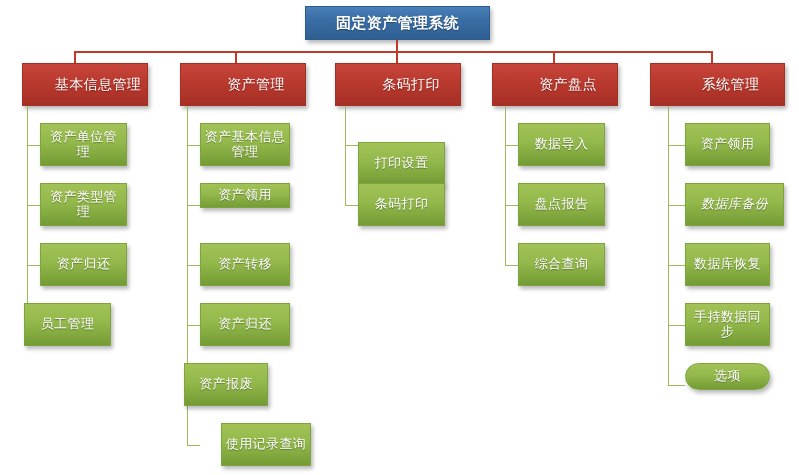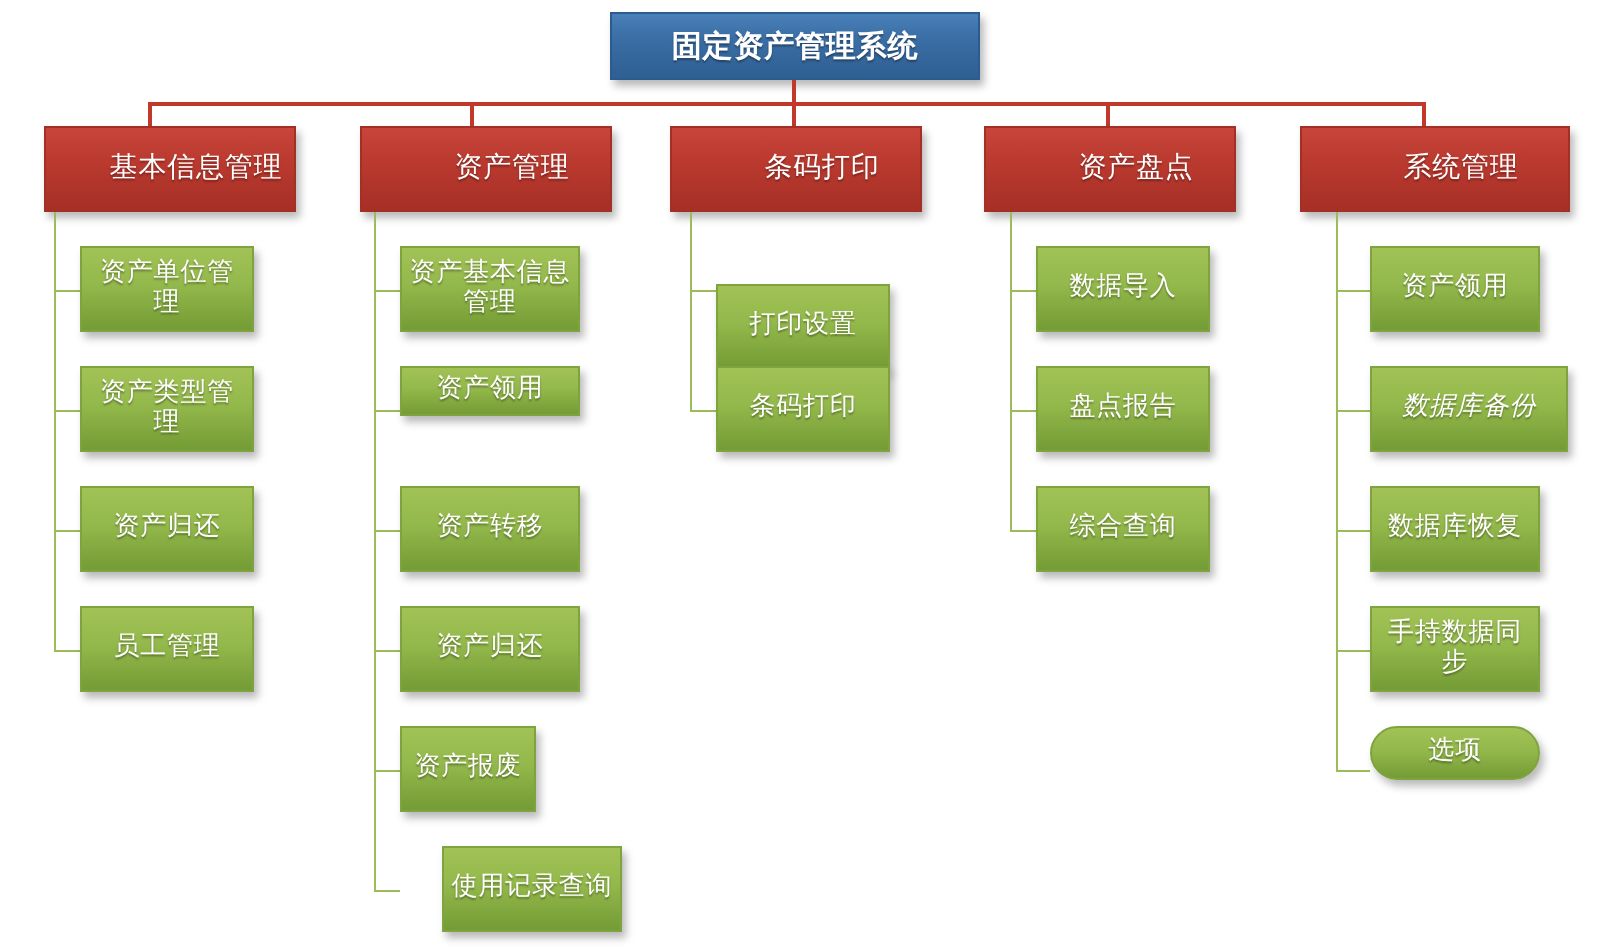--- a/index.html
+++ b/index.html
@@ -81,21 +81,21 @@
   <div class="node l3" style="left:40px;top:183px;width:87px;height:43px;">
     <span>资产类型管理</span>
   </div>
 
   <div class="conn green-h" style="left:27px;top:265px;width:13px;"></div>
   <div class="node l3" style="left:40px;top:243px;width:87px;height:43px;">
     <span>资产归还</span>
   </div>
 
   <div class="conn green-h" style="left:27px;top:325px;width:13px;"></div>
-  <div class="node l3" style="left:40px;top:303px;width:87px;height:43px;">
+  <div class="node l3" style="left:24px;top:303px;width:87px;height:43px;">
     <span>员工管理</span>
   </div>
 
   <div class="node l2" style="left:180px;top:63px;width:126px;height:43px;">
     <span>资产管理</span>
   </div>
   <div class="conn green-v" style="left:187px;top:106px;height:339px;"></div>
 
   <div class="conn green-h" style="left:187px;top:145px;width:13px;"></div>
   <div class="node l3" style="left:200px;top:123px;width:90px;height:43px;">
@@ -111,21 +111,21 @@
   <div class="node l3" style="left:200px;top:243px;width:90px;height:43px;justify-content:center;">
     <span>资产转移</span>
   </div>
 
   <div class="conn green-h" style="left:187px;top:325px;width:13px;"></div>
   <div class="node l3" style="left:200px;top:303px;width:90px;height:43px;">
     <span>资产归还</span>
   </div>
 
   <div class="conn green-h" style="left:187px;top:385px;width:13px;"></div>
-  <div class="node l3" style="left:200px;top:363px;width:68px;height:43px;">
+  <div class="node l3" style="left:184px;top:363px;width:84px;height:43px;">
     <span>资产报废</span>
   </div>
 
   <div class="conn green-h" style="left:187px;top:445px;width:13px;"></div>
   <div class="node l3" style="left:200px;top:423px;width:90px;height:43px;margin-left:21px;">
     <span>使用记录查询</span>
   </div>
 
   <div class="node l2" style="left:335px;top:63px;width:126px;height:43px;">
     <span>条码打印</span>

